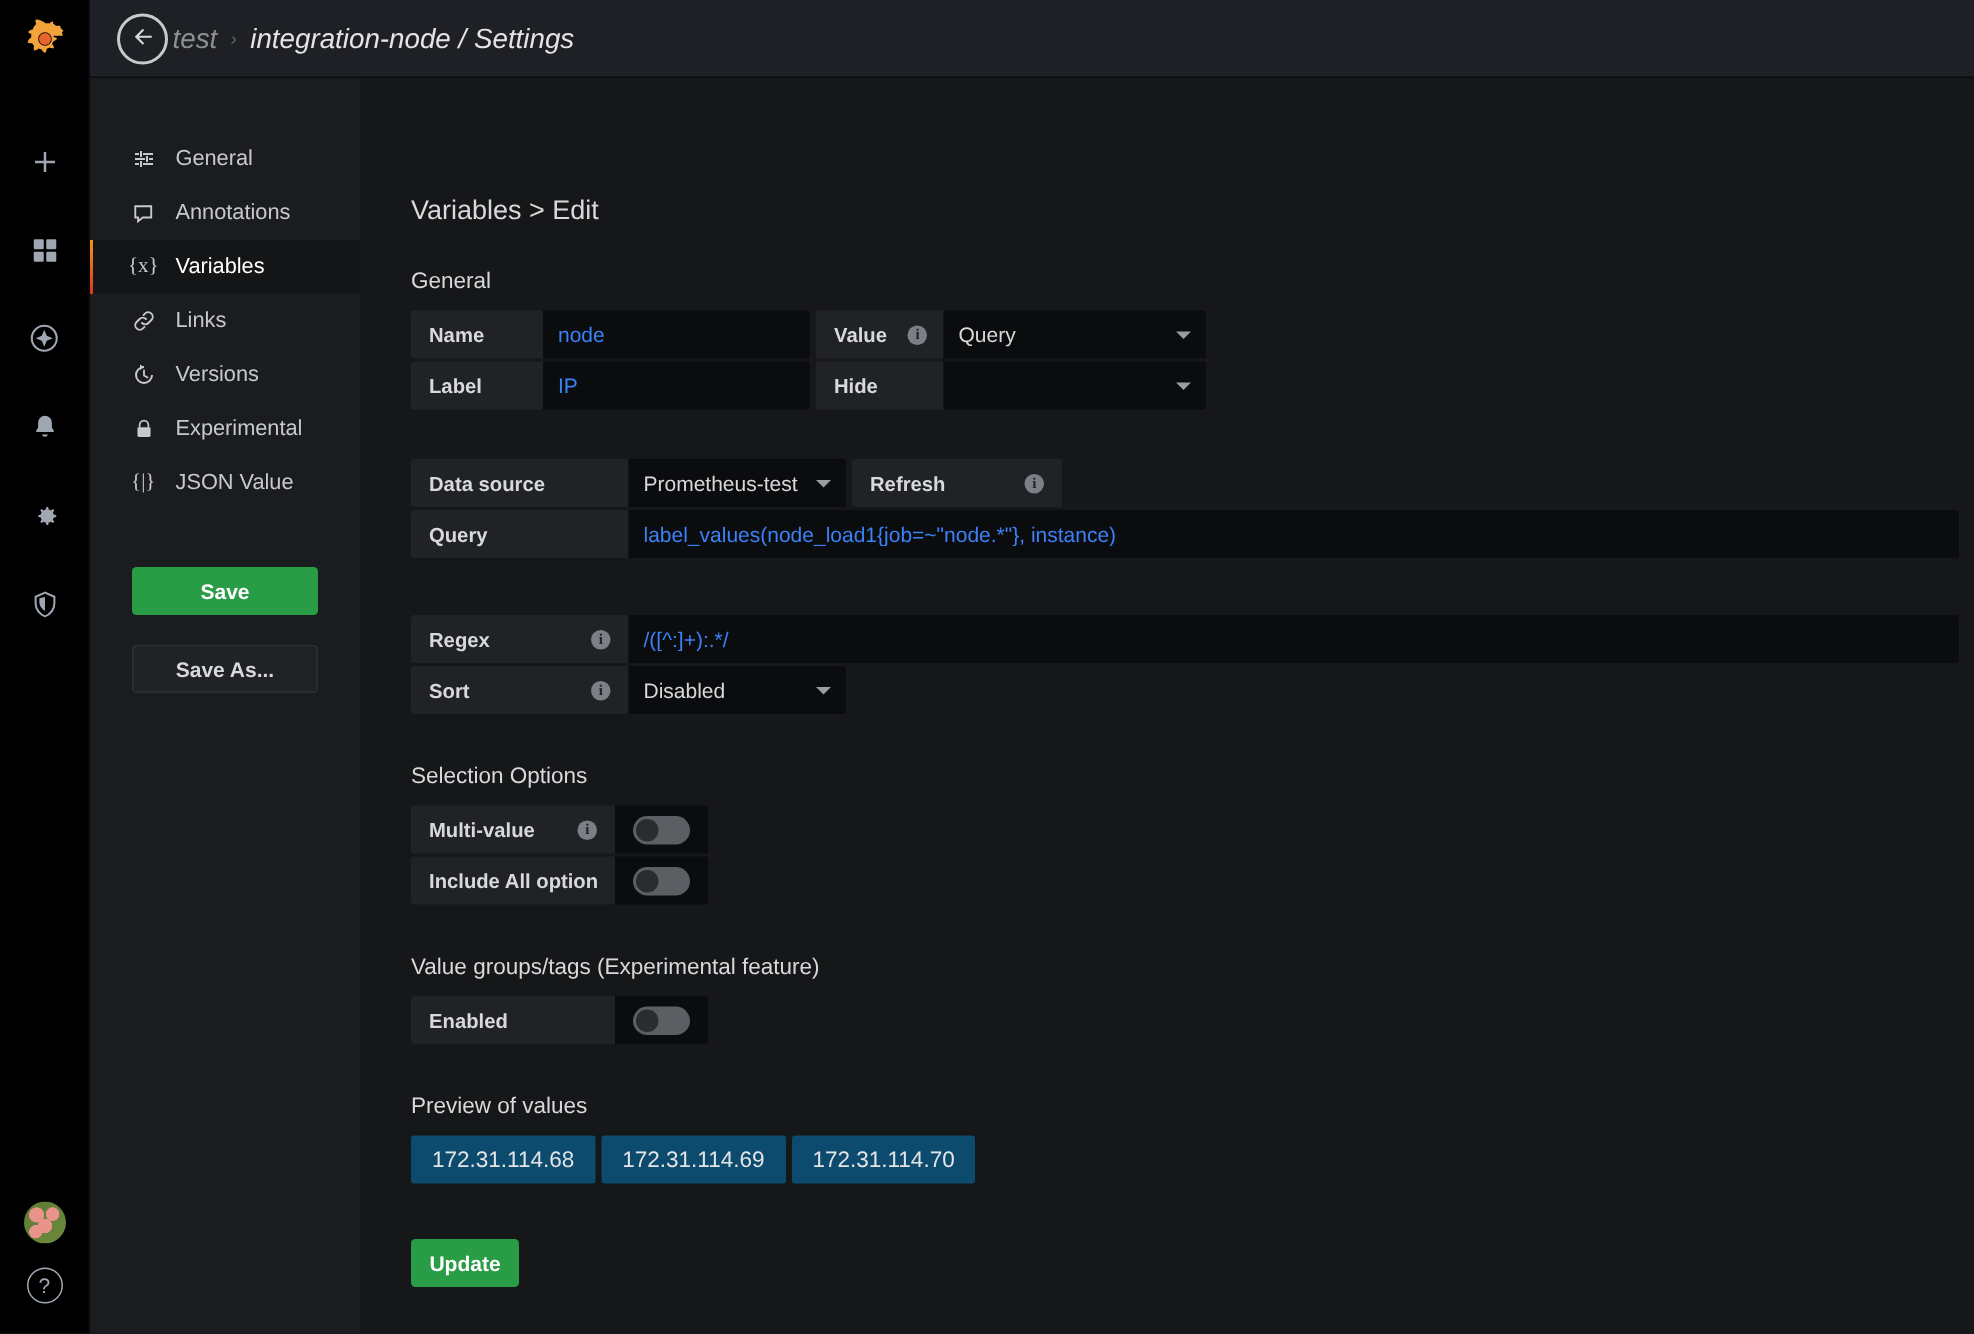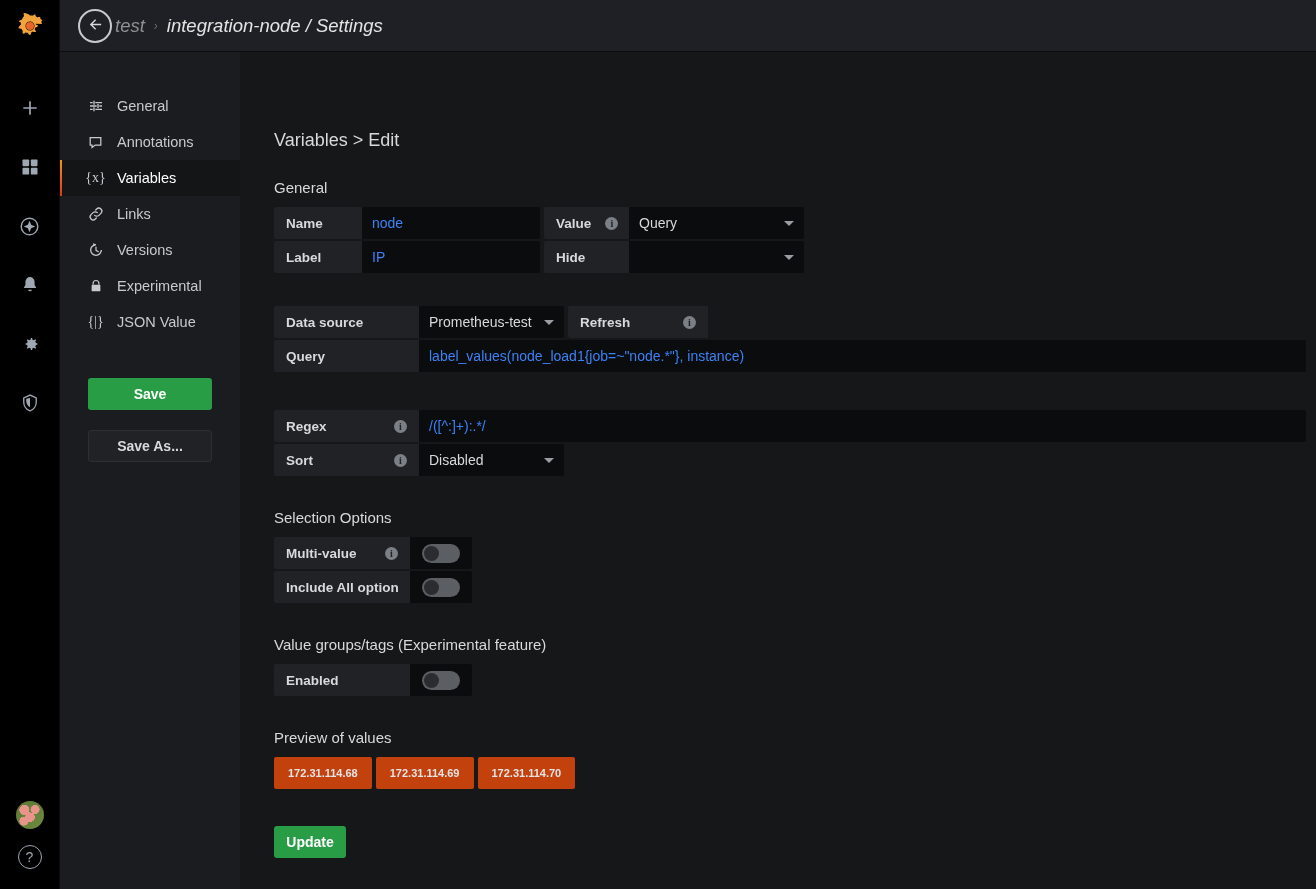--- a/index.html
+++ b/index.html
@@ -173,22 +173,22 @@
     background: #5b5e63; position: relative; cursor: pointer;
   }
   .switch .knob {
     position: absolute; top: 2px; left: 2px;
     width: 15px; height: 15px; border-radius: 50%;
     background: #2a2c30;
   }
 
   .chips { display: flex; gap: 4px; }
   .chip {
-    background: #c2410c; color: #e3e4e6;
-    font-size: 11px; font-weight: bold;
+    background: #0c4a6e; color: #e3e4e6;
+    font-size: 15px; font-weight: normal;
     height: 32px; display: flex; align-items: center;
     padding: 0 14px; border-radius: 2px;
   }
 
   .mt-block { margin-top: 33px; }
   .btn-update { width: 72px; height: 32px; }
 </style>
 </head>
 <body>
 

